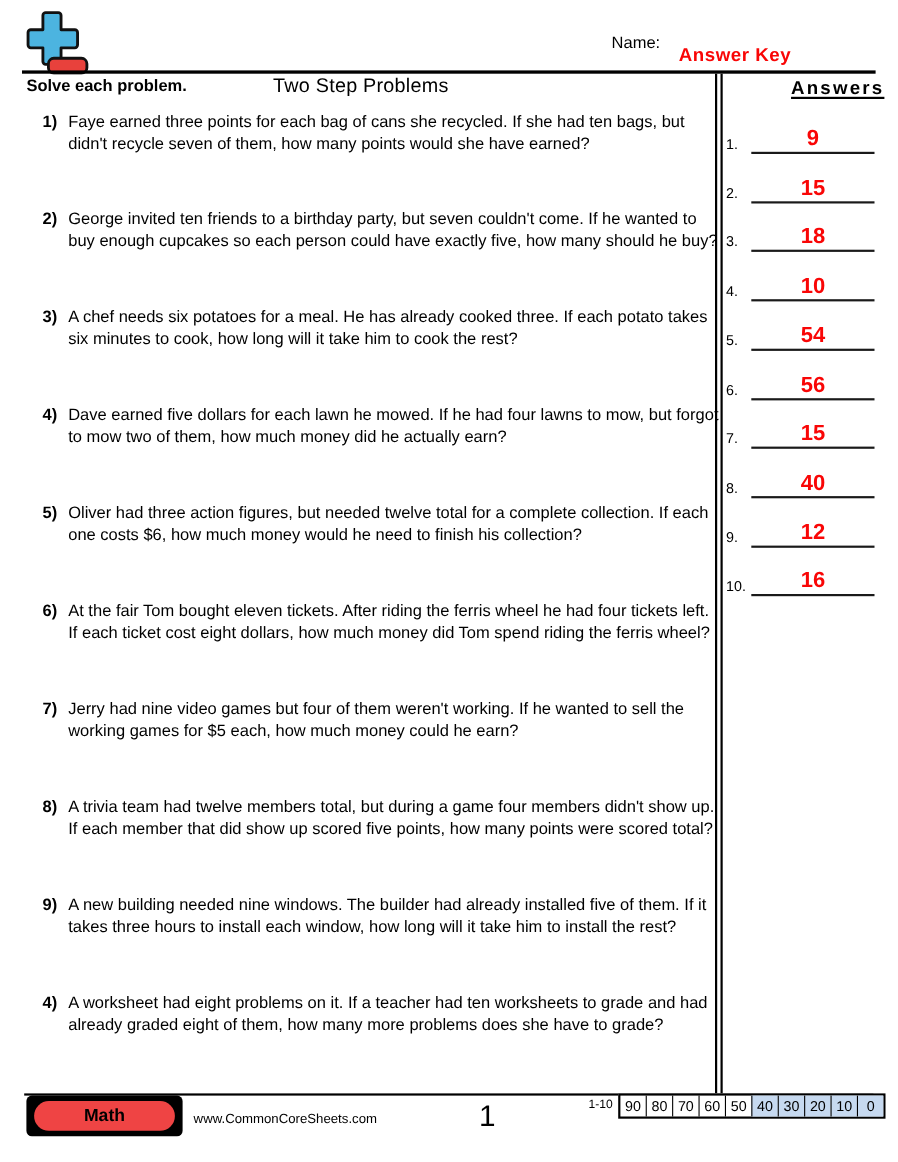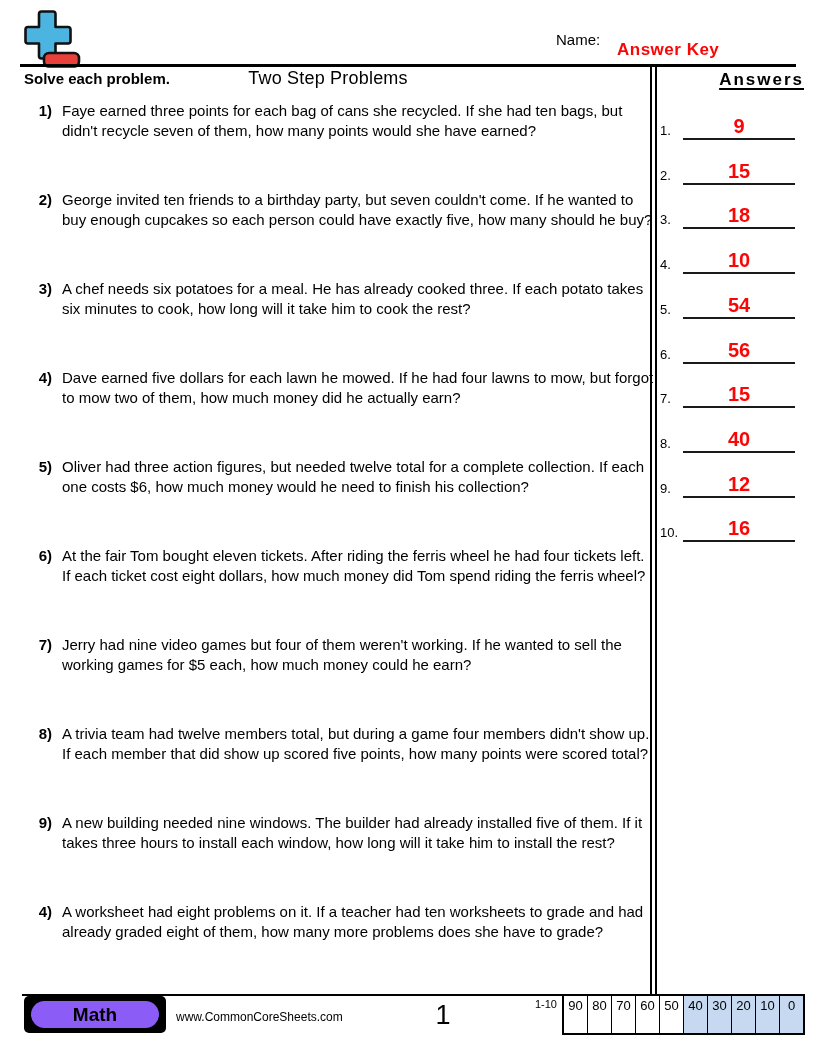--- a/index.html
+++ b/index.html
@@ -28,27 +28,27 @@
     letter-spacing:2px;text-decoration:underline;text-decoration-thickness:2px;text-underline-offset:3px;}
   .answer-row{left:656px;width:142px;height:32px;}
   .answer-row .alabel{position:absolute;left:4px;bottom:2px;font-size:13px;}
   .answer-row .aline{position:absolute;left:27px;right:3px;bottom:0;border-bottom:2px solid #1a1a1a;}
   .answer-row .aval{position:absolute;left:27px;right:3px;bottom:2px;text-align:center;
     color:var(--accent-red,#f90606);font-size:20px;font-weight:bold;}
 
   
   .footer-line{left:22px;top:994px;width:772px;height:2px;background:#000;}
   .badge{left:24px;top:996px;width:142px;height:37px;background:#000;border-radius:5px;}
-  .badge .pill{position:absolute;left:7px;top:5px;right:7px;bottom:5px;background:#8b5cf6;border-radius:15px;
-    display:flex;align-items:center;justify-content:center;font-size:19px;font-weight:bold;}
+  .badge .pill{position:absolute;left:7px;top:5px;right:7px;bottom:5px;background:#ef4444;border-radius:15px;
+    display:flex;align-items:center;justify-content:center;font-size:16px;font-weight:bold;}
   .site-url{left:176px;top:1010px;font-size:12px;}
   .page-number{left:420px;top:1000px;width:46px;text-align:center;font-size:27px;}
   .score-range{left:503px;top:998px;width:54px;text-align:right;font-size:11px;}
   .score-table{left:562px;top:994px;display:flex;border:2px solid #000;background:#fff;}
-  .score-cell{width:23px;height:37px;line-height:19px;text-align:center;font-size:13px;border-left:1px solid #000;}
+  .score-cell{width:23px;height:19px;line-height:19px;text-align:center;font-size:13px;border-left:1px solid #000;}
   .score-cell:first-child{border-left:none;}
   .score-cell.hl{background:var(--score-highlight,#c6d9f0);}
 </style>
 </head>
 <body>
 
 <div class="abs logo">
   <svg width="62" height="62" viewBox="0 0 62 62">
     <path d="M 19 21 L 19 8 a 2.5 2.5 0 0 1 2.5 -2.5 L 33 5.5 a 2.5 2.5 0 0 1 2.5 2.5 L 35.5 21 L 48 21 a 2.5 2.5 0 0 1 2.5 2.5 L 50.5 35 a 2.5 2.5 0 0 1 -2.5 2.5 L 35.5 37.5 L 35.5 50 a 2.5 2.5 0 0 1 -2.5 2.5 L 21.5 52.5 a 2.5 2.5 0 0 1 -2.5 -2.5 L 19 37.5 L 8 37.5 a 2.5 2.5 0 0 1 -2.5 -2.5 L 5.5 23.5 a 2.5 2.5 0 0 1 2.5 -2.5 Z" fill="#4cb4e0" stroke="#111" stroke-width="2.6" stroke-linejoin="round"></path>
     <rect x="24" y="47" width="35" height="13.5" rx="5" fill="#e8413c" stroke="#111" stroke-width="2.6"></rect>

